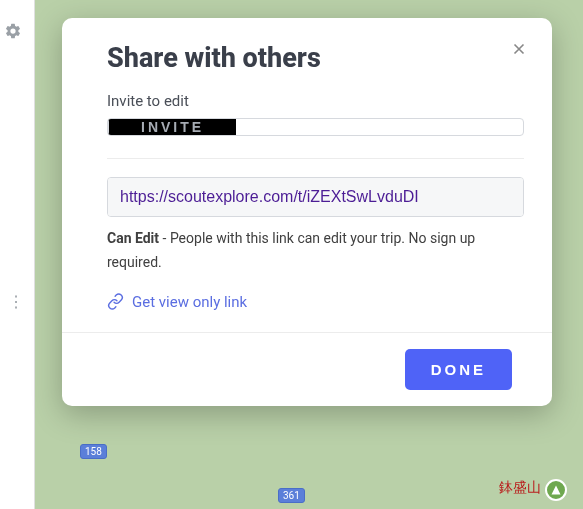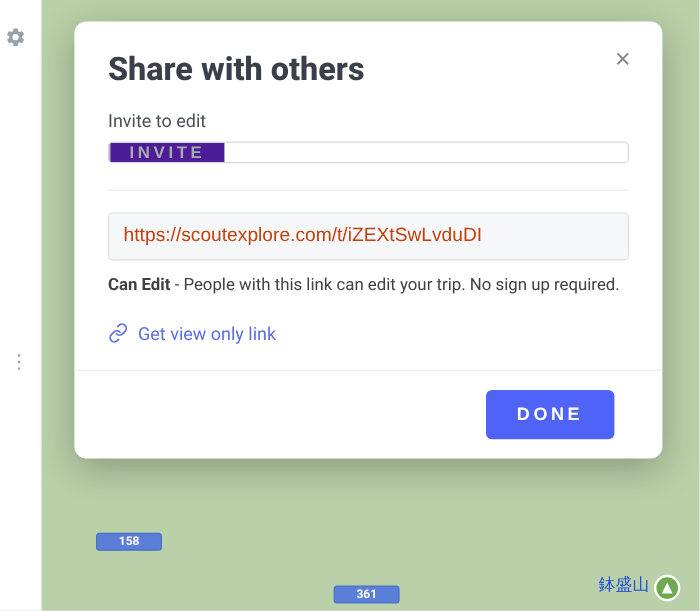--- a/index.html
+++ b/index.html
@@ -34,31 +34,31 @@
     top:292px; left:8px;
     color:#9aa0a6;
     font-size:16px;
     letter-spacing:-2px;
   }
   .road-badge {
     position:absolute;
     background:#5b7fd9;
     color:#fff;
     font-size:10px;
-    font-weight:700;
-    padding:1px 18px;
+    font-weight:400;
+    padding:1px 4px;
     border-radius:3px;
     border:1px solid #4a6ec7;
   }
   .peak-label {
     position:absolute;
     bottom:12px;
     right:42px;
     font-size:14px;
-    color:#1d4ed8;
+    color:#b91c1c;
     font-weight:500;
   }
   .peak-icon {
     position:absolute;
     bottom:8px;
     right:16px;
     width:22px;
     height:22px;
     background:#6fa84f;
     border-radius:50%;
@@ -73,20 +73,21 @@
     left:62px;
     width:490px;
     background:#fff;
     border-radius:10px;
     box-shadow:0 8px 30px rgba(0,0,0,0.25);
     display:flex;
     flex-direction:column;
   }
   .modal-body {
     padding:24px 28px 18px 28px;
+    margin-left:17px;
   }
   .modal-title {
     font-size:27px;
     font-weight:800;
     color:#3a3f4a;
     margin-bottom:18px;
   }
   .close-btn {
     position:absolute;
     top:18px;
@@ -111,24 +112,24 @@
   .email-input {
     flex:1;
     border:none;
     padding:10px 12px;
     font-size:16px;
     color:#333;
     outline:none;
   }
   .email-input::placeholder { color:#9aa0a6; }
   .invite-btn {
-    background:#4c1d95;
+    background:#000000;
     border:none;
     border-left:1px solid #d6d9de;
-    padding:0 16px;
+    padding:0 32px;
     font-size:14px;
     font-weight:700;
     letter-spacing:3px;
     color:#a7acb4;
     cursor:pointer;
   }
   .divider {
     height:1px;
     background:#ececec;
     margin:22px 0 18px 0;
@@ -137,21 +138,21 @@
     display:flex;
     border:1px solid #d6d9de;
     border-radius:4px;
     overflow:hidden;
   }
   .link-input {
     flex:1;
     border:none;
     padding:10px 12px;
     font-size:16px;
-    color:#c2410c;
+    color:#4c1d95;
     background:#f6f7f8;
     outline:none;
   }
   .copy-btn {
     background:#fff;
     border:none;
     border-left:1px solid #d6d9de;
     padding:0 22px;
     font-size:14px;
     font-weight:700;

